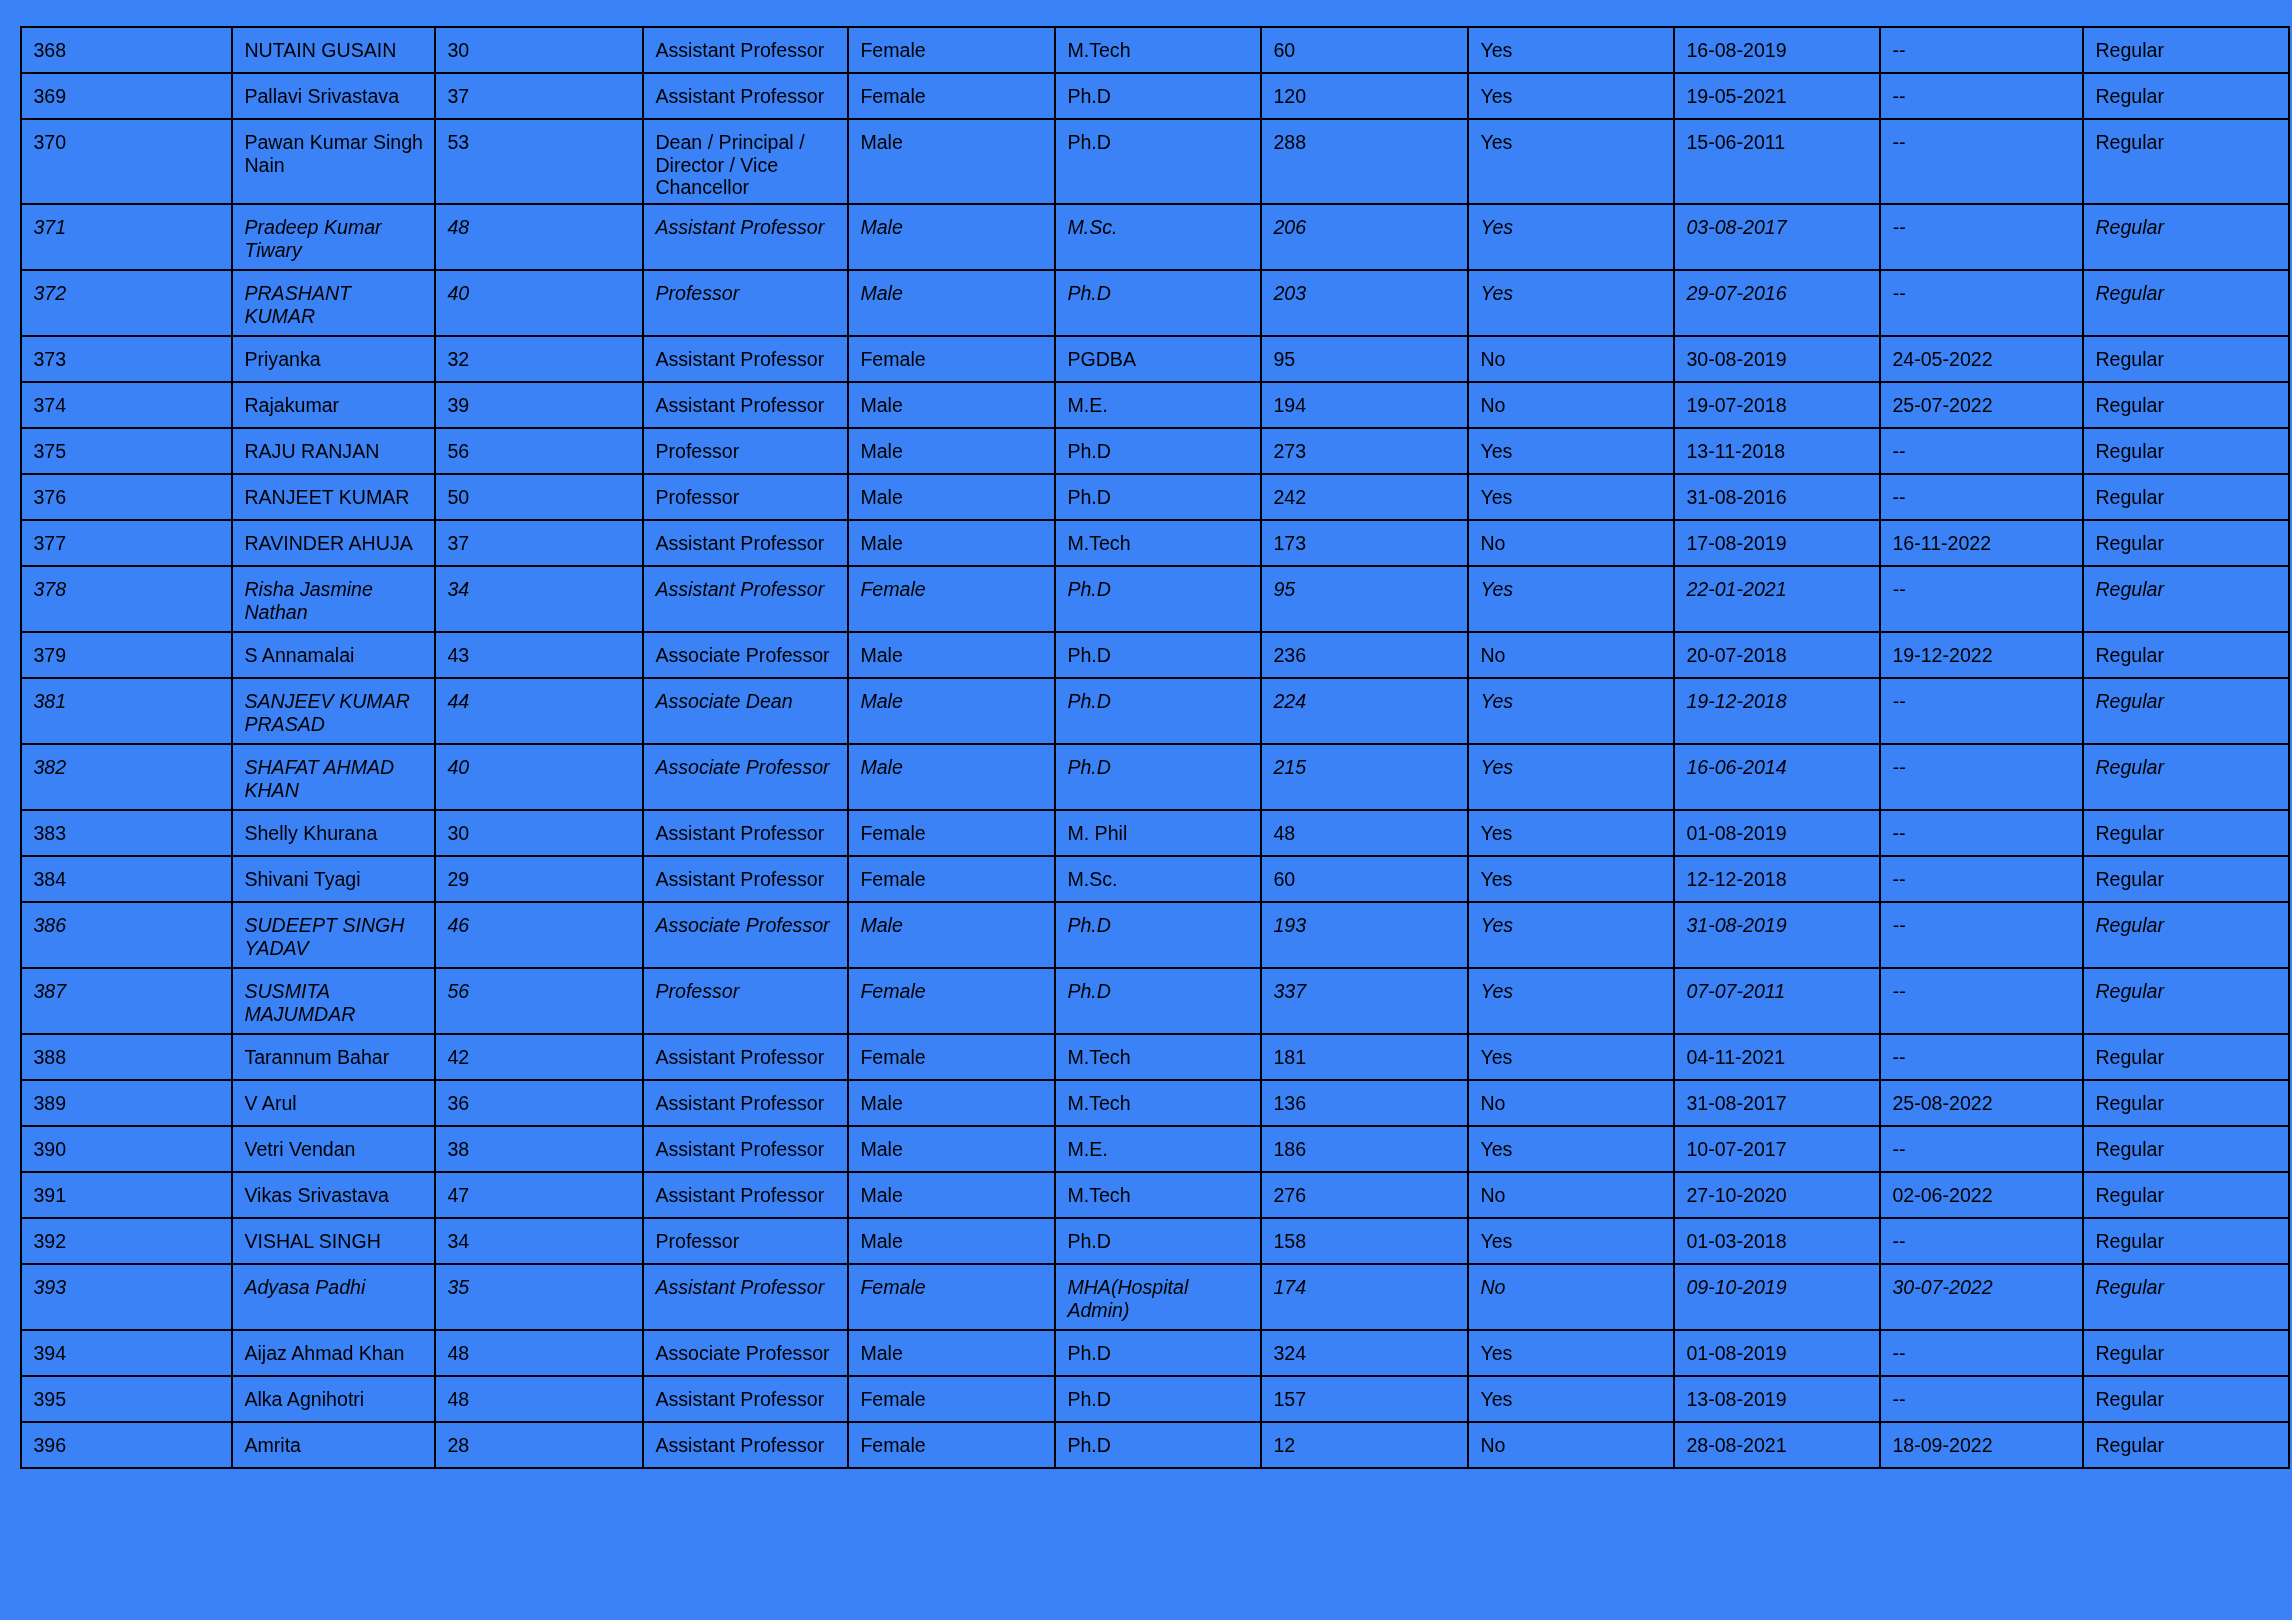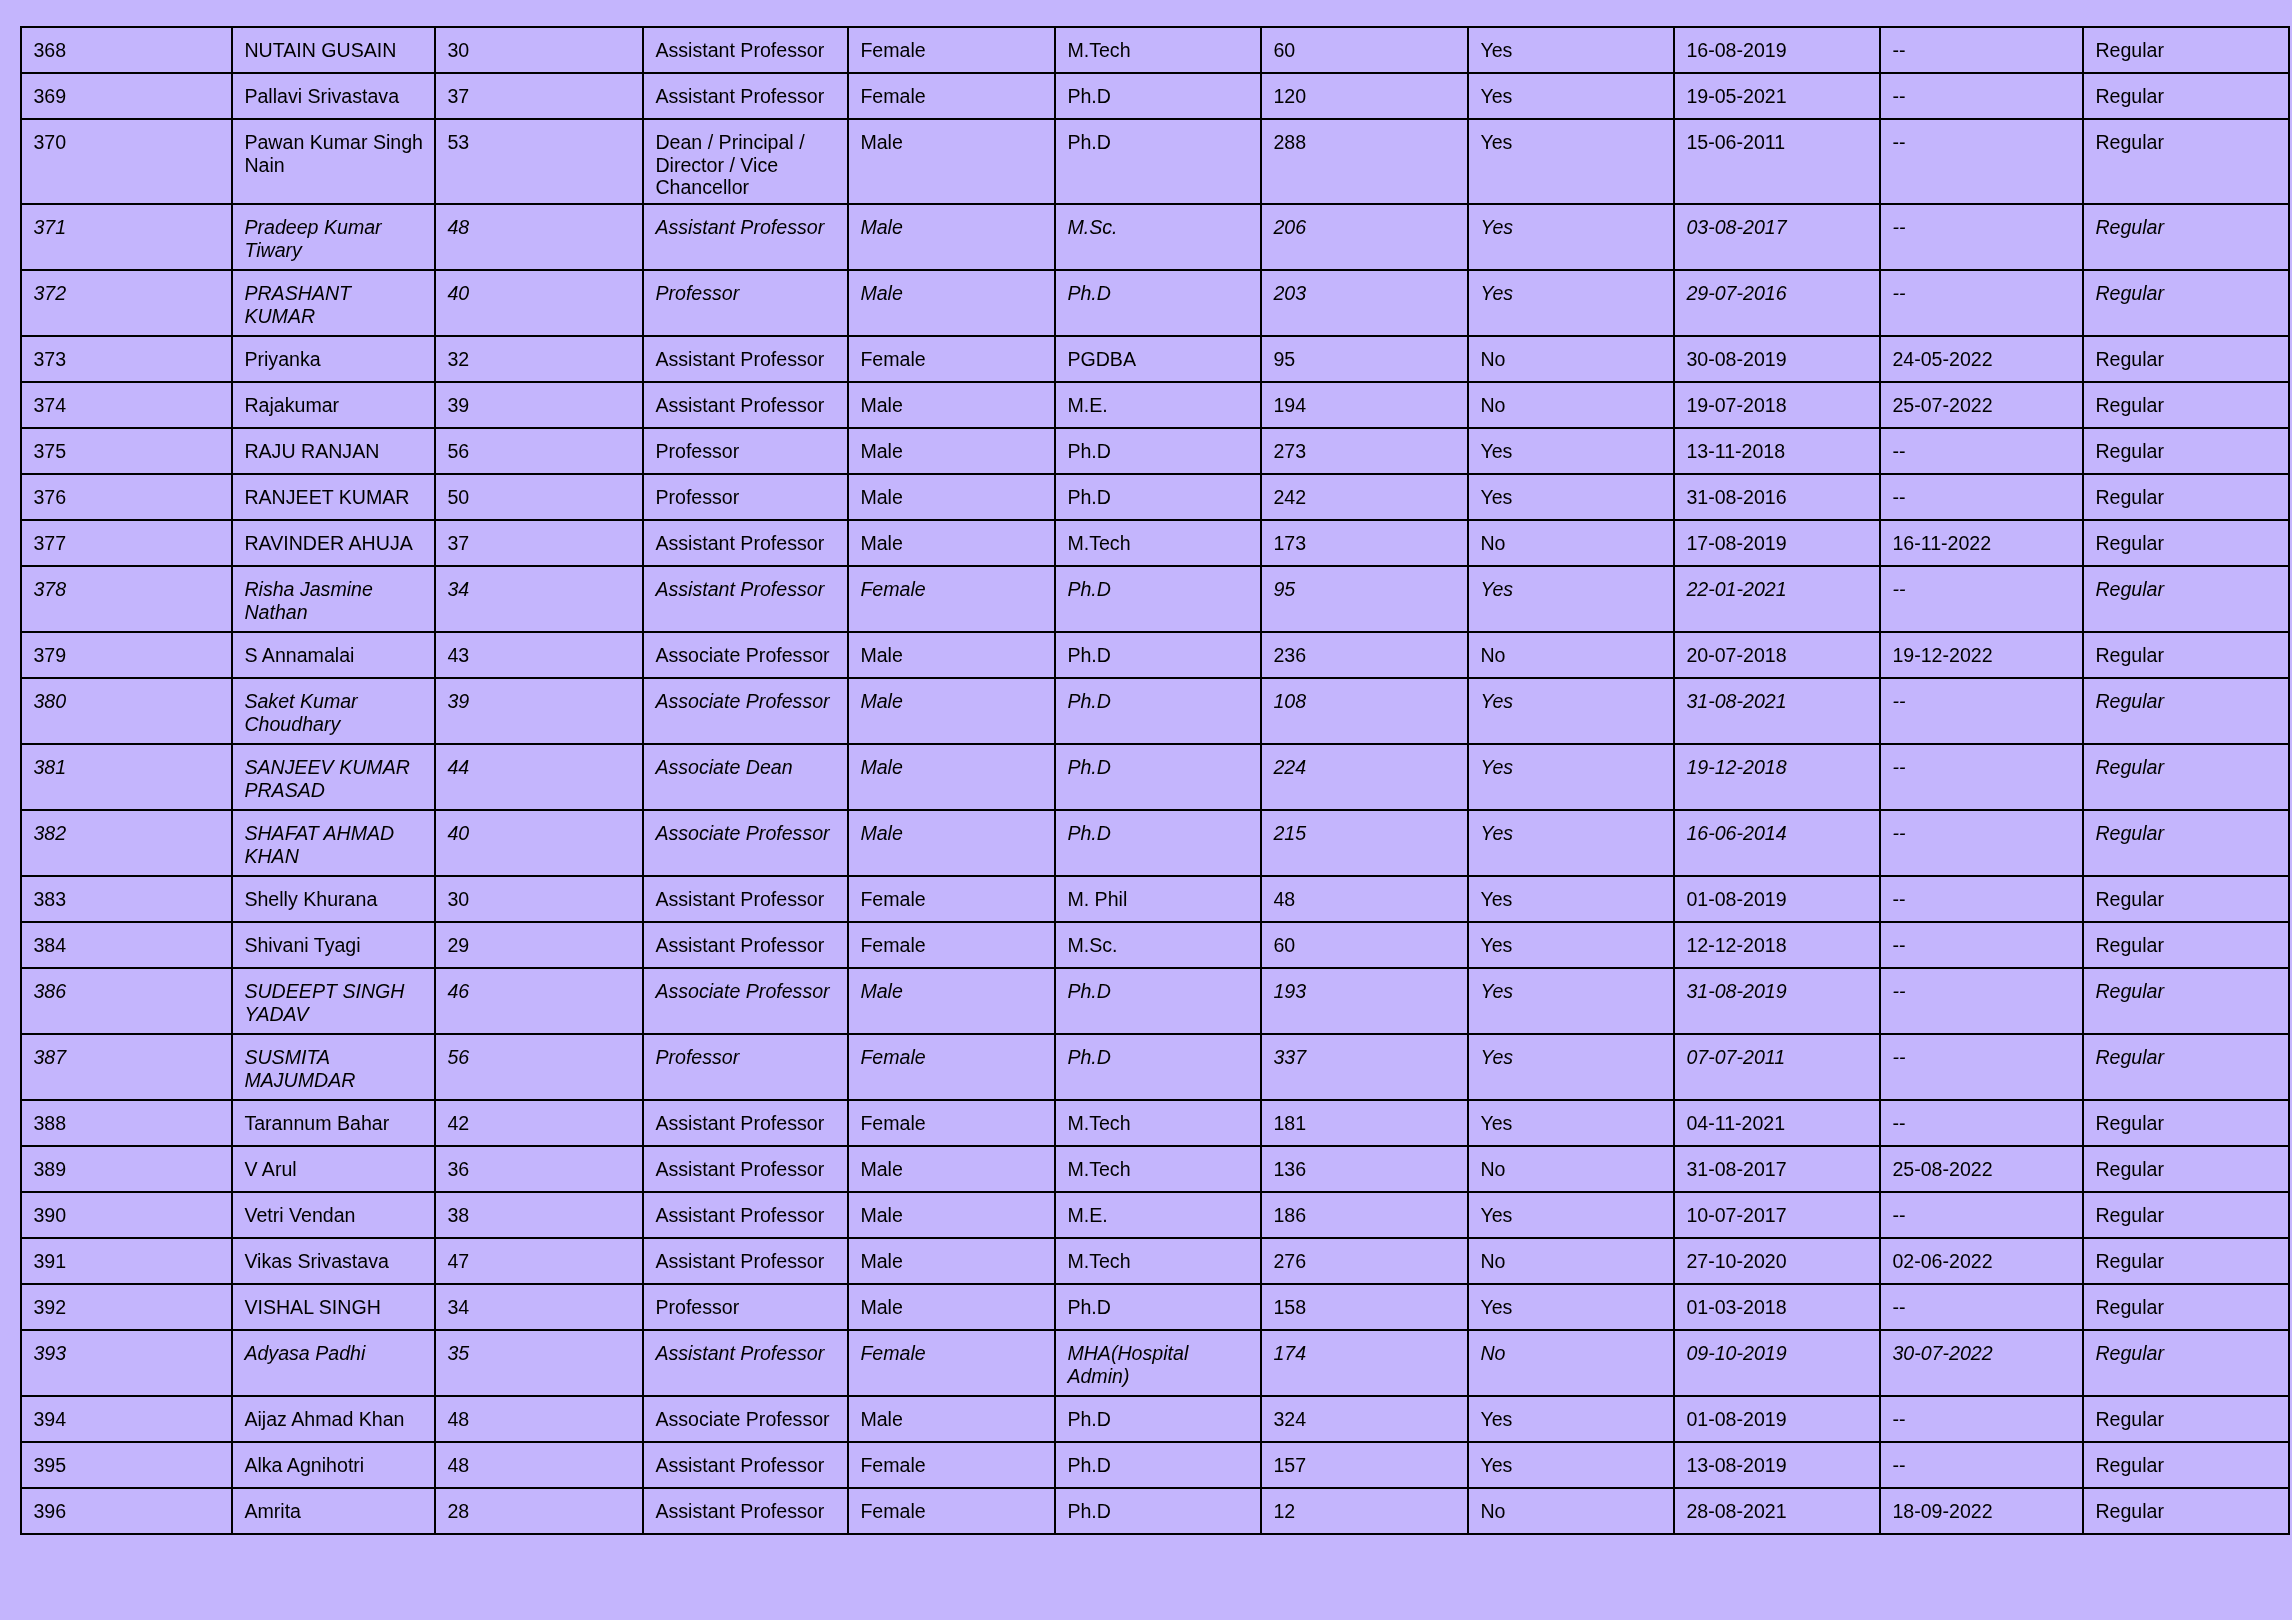--- a/index.html
+++ b/index.html
@@ -10,21 +10,21 @@
   body {
     width: 2293px;
     height: 1620px;
     position: relative;
     overflow: hidden;
     font-family: "Liberation Sans", sans-serif;
   }
   .page {
     position: absolute;
     inset: 0;
-    background: #c4b5fd;
+    background: #3b82f6;
   }
   table.faculty-table {
     position: absolute;
     left: 19.6px;
     top: 25.5px;
     width: 2266px;
     border-collapse: collapse;
     table-layout: fixed;
     border: 2px solid #000000;
     border-top: 2.9px solid #000000;
@@ -218,34 +218,20 @@
           <td>Associate Professor</td>
           <td>Male</td>
           <td>Ph.D</td>
           <td>236</td>
           <td>No</td>
           <td>20-07-2018</td>
           <td>19-12-2022</td>
           <td>Regular</td>
         </tr>
         <tr class="h2">
-          <td>380</td>
-          <td>Saket Kumar
-Choudhary</td>
-          <td>39</td>
-          <td>Associate Professor</td>
-          <td>Male</td>
-          <td>Ph.D</td>
-          <td>108</td>
-          <td>Yes</td>
-          <td>31-08-2021</td>
-          <td>--</td>
-          <td>Regular</td>
-        </tr>
-        <tr class="h2">
           <td>381</td>
           <td>SANJEEV KUMAR
 PRASAD</td>
           <td>44</td>
           <td>Associate Dean</td>
           <td>Male</td>
           <td>Ph.D</td>
           <td>224</td>
           <td>Yes</td>
           <td>19-12-2018</td>

